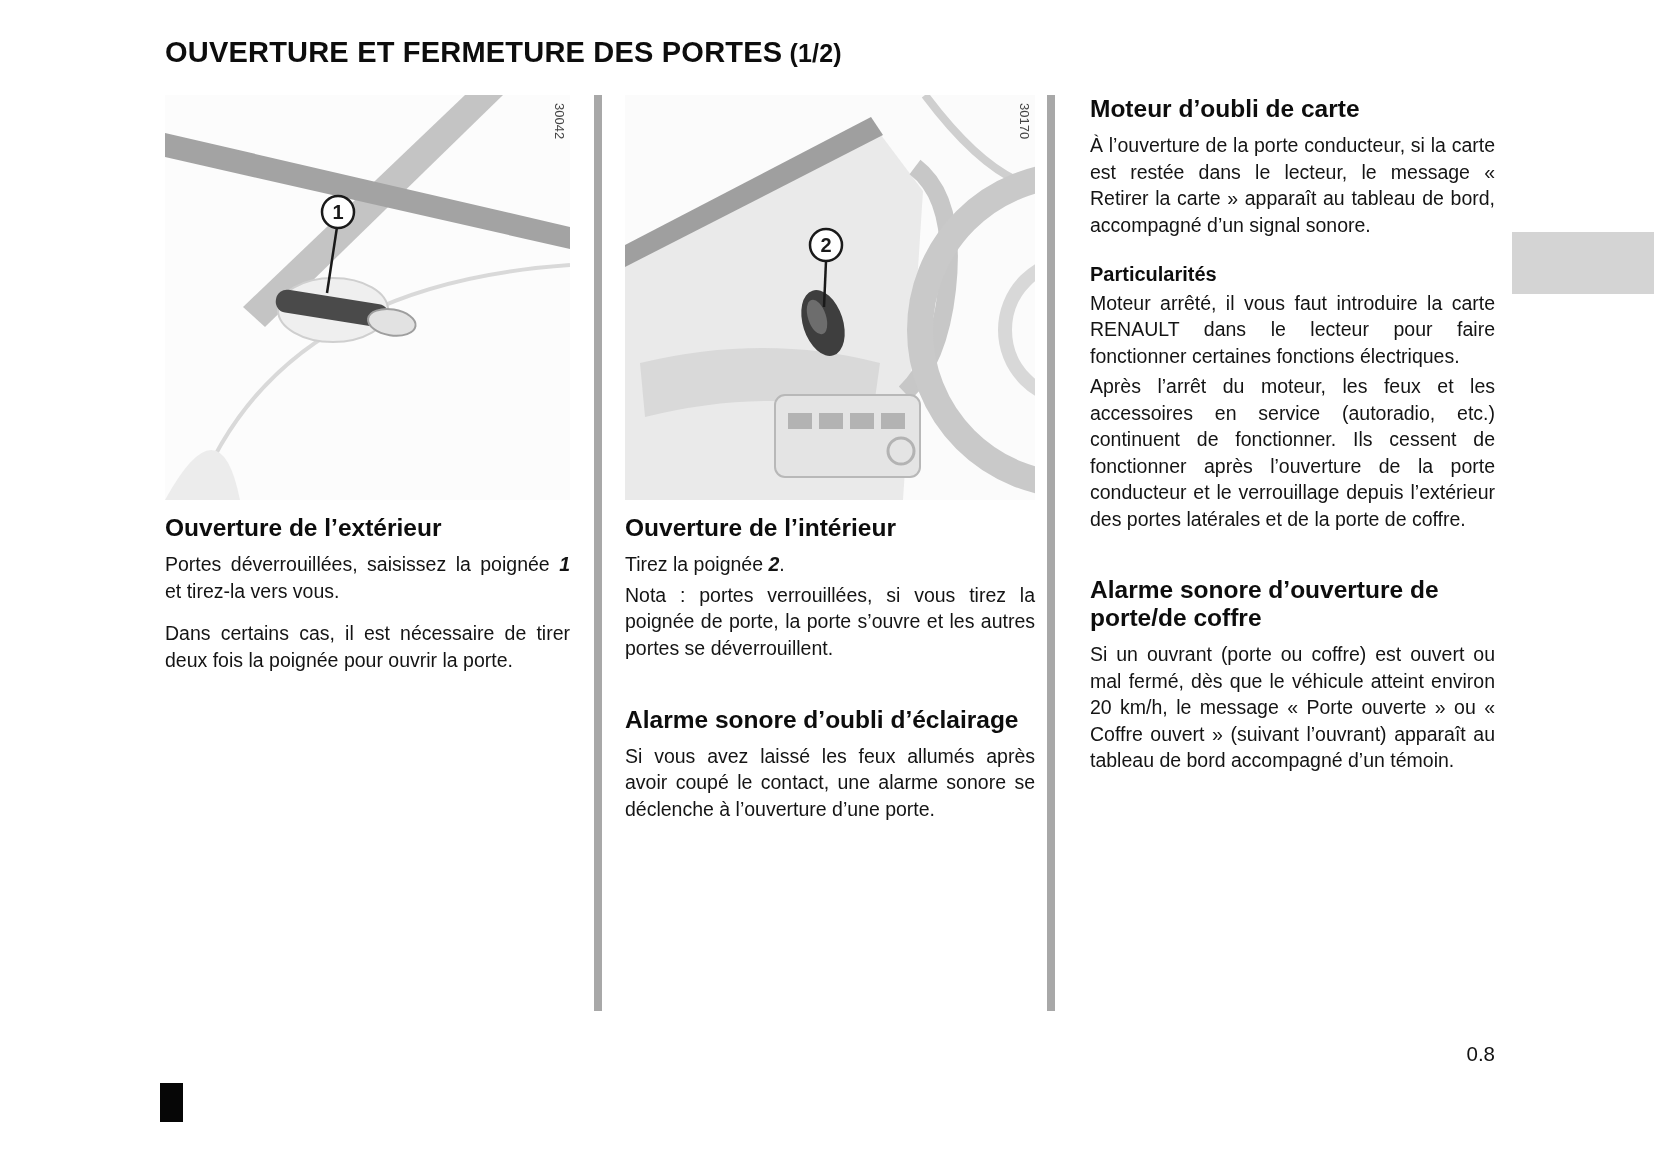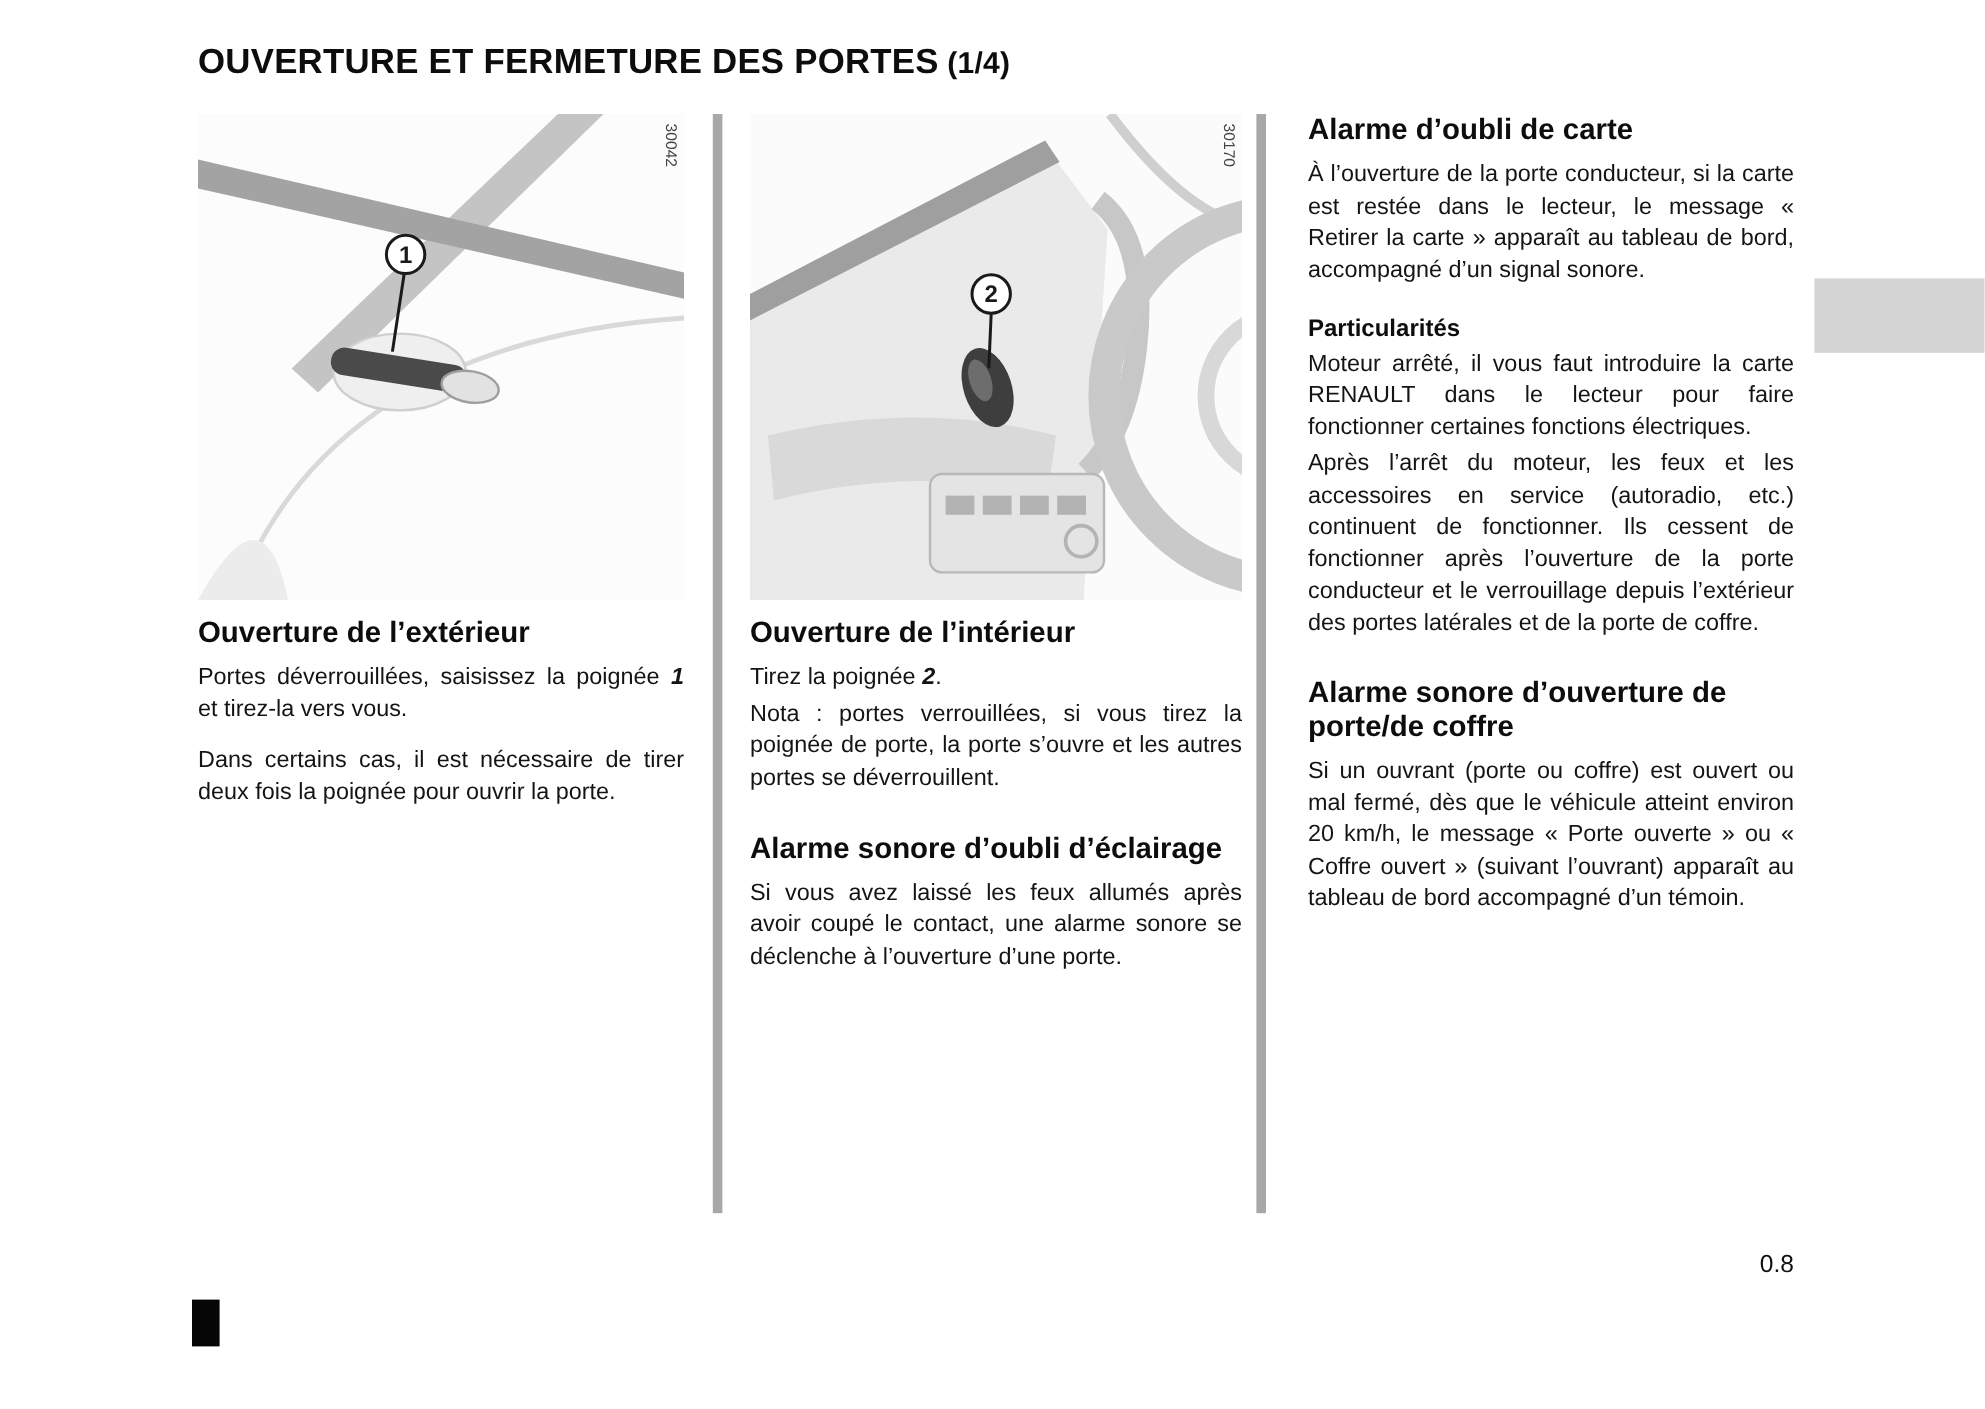--- a/index.html
+++ b/index.html
@@ -34,35 +34,35 @@
   }
   .col-left  { left:165px; }
   .col-mid   { left:625px; width:410px; }
   .col-right { left:1090px; }
   .figure { display:block; width:100%; height:405px; margin:0 0 12px 0; background:#fcfcfc; }
   h2 {
     font-size:24.5px; font-weight:bold; line-height:1.12;
     margin:14px 0 10px 0; text-align:left; color:#0d0d0d;
   }
   h2.first { margin-top:0; }
-  h2.spaced { margin-top:32px; }
+  h2.spaced { margin-top:44px; }
   .subhead {
     font-weight:bold; font-size:20px; margin:22px 0 2px 0; text-align:left; color:#0d0d0d;
   }
   p { margin:0 0 4px 0; }
   p.gap { margin-top:16px; }
   .ref { font-weight:bold; font-style:italic; }
   .blbl { font-weight:normal; }
 </style>
 </head>
 <body>
 
 <div class="page">
 
-  <h1 class="title"><span>OUVERTURE ET FERMETURE DES PORTES</span><span class="suffix"> (1/4)</span></h1>
+  <h1 class="title"><span>OUVERTURE ET FERMETURE DES PORTES</span><span class="suffix"> (1/2)</span></h1>
 
   <div class="divider d1"></div>
   <div class="divider d2"></div>
   <div class="edge-tab"></div>
   <div class="print-mark"></div>
   <div class="page-number">0.8</div>
 
   <div class="col col-left">
     <svg class="figure" viewBox="0 0 405 405">
       <rect x="0" y="0" width="405" height="405" fill="#fcfcfc"></rect>
@@ -112,21 +112,21 @@
 
     <h2>Ouverture de l’intérieur</h2>
     <p><span>Tirez la poignée </span><span class="ref">2</span><span>.</span></p>
     <p><span class="blbl">Nota :</span><span> portes verrouillées, si vous tirez la poignée de porte, la porte s’ouvre et les autres portes se déverrouillent.</span></p>
 
     <h2 class="spaced">Alarme sonore d’oubli d’éclairage</h2>
     <p>Si vous avez laissé les feux allumés après avoir coupé le contact, une alarme sonore se déclenche à l’ouverture d’une porte.</p>
   </div>
 
   <div class="col col-right">
-    <h2 class="first">Alarme d’oubli de carte</h2>
+    <h2 class="first">Moteur d’oubli de carte</h2>
     <p>À l’ouverture de la porte conducteur, si la carte est restée dans le lecteur, le message « Retirer la carte » apparaît au tableau de bord, accompagné d’un signal sonore.</p>
 
     <div class="subhead">Particularités</div>
     <p>Moteur arrêté, il vous faut introduire la carte RENAULT dans le lecteur pour faire fonctionner certaines fonctions électriques.</p>
     <p>Après l’arrêt du moteur, les feux et les accessoires en service (autoradio, etc.) continuent de fonctionner. Ils cessent de fonctionner après l’ouverture de la porte conducteur et le verrouillage depuis l’extérieur des portes latérales et de la porte de coffre.</p>
 
     <h2 class="spaced">Alarme sonore d’ouverture de porte/de coffre</h2>
     <p>Si un ouvrant (porte ou coffre) est ouvert ou mal fermé, dès que le véhicule atteint environ 20 km/h, le message « Porte ouverte » ou « Coffre ouvert » (suivant l’ouvrant) apparaît au tableau de bord accompagné d’un témoin.</p>
   </div>
 

